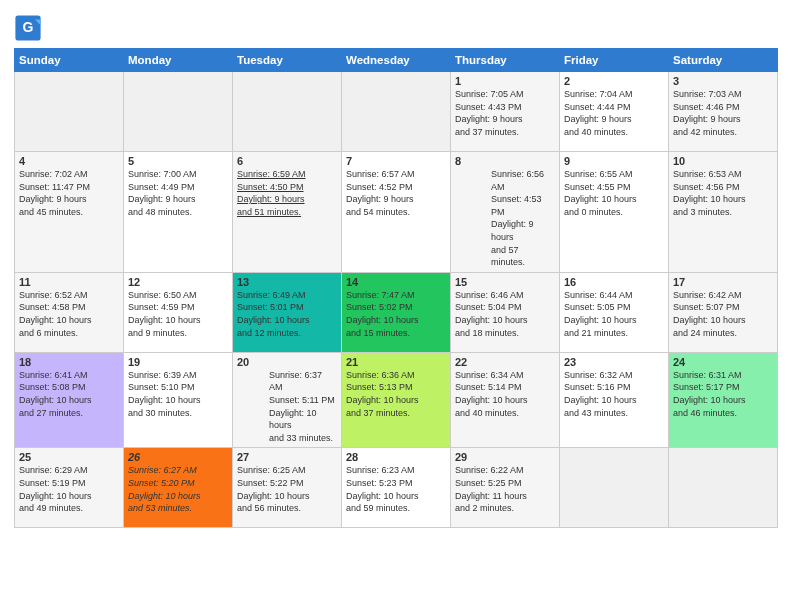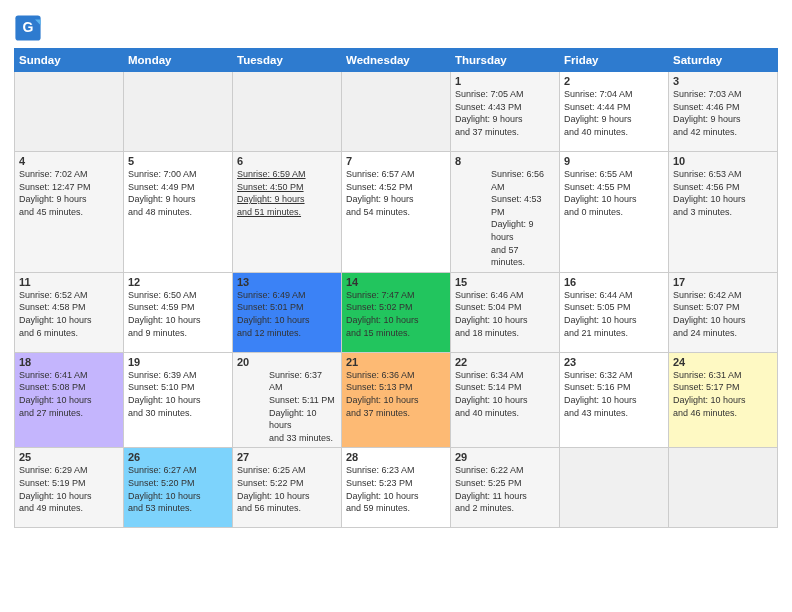--- a/index.html
+++ b/index.html
@@ -162,21 +162,21 @@
             <div class="day-info" style="white-space: pre-line;">Sunrise: 7:03 AM
 Sunset: 4:46 PM
 Daylight: 9 hours
 and 42 minutes.</div>
           </td>
         </tr>
         <tr>
           <td style="background: rgb(245, 245, 245);">
             <span class="day-number">4</span>
             <div class="day-info" style="white-space: pre-line;">Sunrise: 7:02 AM
-Sunset: 12:47 PM
+Sunset: 11:47 PM
 Daylight: 9 hours
 and 45 minutes.</div>
           </td>
           <td style="background: rgb(255, 255, 255);">
             <span class="day-number">5</span>
             <div class="day-info" style="white-space: pre-line;">Sunrise: 7:00 AM
 Sunset: 4:49 PM
 Daylight: 9 hours
 and 48 minutes.</div>
           </td>
@@ -224,21 +224,21 @@
 Daylight: 10 hours
 and 6 minutes.</div>
           </td>
           <td style="background: rgb(255, 255, 255);">
             <span class="day-number">12</span>
             <div class="day-info" style="white-space: pre-line;">Sunrise: 6:50 AM
 Sunset: 4:59 PM
 Daylight: 10 hours
 and 9 minutes.</div>
           </td>
-          <td style="background: #3b82f6; margin-top: 28px;">
+          <td style="background: #14b8a6; margin-top: 28px;">
             <span class="day-number">13</span>
             <div class="day-info" style="white-space: pre-line;">Sunrise: 6:49 AM
 Sunset: 5:01 PM
 Daylight: 10 hours
 and 12 minutes.</div>
           </td>
           <td style="background: #22c55e;">
             <span class="day-number">14</span>
             <div class="day-info" style="white-space: pre-line;">Sunrise: 7:47 AM
 Sunset: 5:02 PM
@@ -282,58 +282,58 @@
 Daylight: 10 hours
 and 30 minutes.</div>
           </td>
           <td style="background: rgb(245, 245, 245);">
             <span class="day-number">20</span>
             <div class="day-info" style="white-space: pre-line; margin-left: 32px;">Sunrise: 6:37 AM
 Sunset: 5:11 PM
 Daylight: 10 hours
 and 33 minutes.</div>
           </td>
-          <td style="background: #fdba74; margin-top: 44px;">
+          <td style="background: #bef264; margin-top: 44px;">
             <span class="day-number">21</span>
             <div class="day-info" style="white-space: pre-line;">Sunrise: 6:36 AM
 Sunset: 5:13 PM
 Daylight: 10 hours
 and 37 minutes.</div>
           </td>
           <td style="background: rgb(245, 245, 245);">
             <span class="day-number">22</span>
             <div class="day-info" style="white-space: pre-line;">Sunrise: 6:34 AM
 Sunset: 5:14 PM
 Daylight: 10 hours
 and 40 minutes.</div>
           </td>
           <td style="background: rgb(255, 255, 255);">
             <span class="day-number">23</span>
             <div class="day-info" style="white-space: pre-line;">Sunrise: 6:32 AM
 Sunset: 5:16 PM
 Daylight: 10 hours
 and 43 minutes.</div>
           </td>
-          <td style="background: #fef9c3;">
+          <td style="background: #86efac;">
             <span class="day-number">24</span>
             <div class="day-info" style="white-space: pre-line;">Sunrise: 6:31 AM
 Sunset: 5:17 PM
 Daylight: 10 hours
 and 46 minutes.</div>
           </td>
         </tr>
         <tr>
           <td style="background: rgb(245, 245, 245);">
             <span class="day-number">25</span>
             <div class="day-info" style="white-space: pre-line;">Sunrise: 6:29 AM
 Sunset: 5:19 PM
 Daylight: 10 hours
 and 49 minutes.</div>
           </td>
-          <td style="background: #7dd3fc;">
+          <td style="background: #f97316; font-style: italic;">
             <span class="day-number">26</span>
             <div class="day-info" style="white-space: pre-line;">Sunrise: 6:27 AM
 Sunset: 5:20 PM
 Daylight: 10 hours
 and 53 minutes.</div>
           </td>
           <td style="background: rgb(245, 245, 245);">
             <span class="day-number">27</span>
             <div class="day-info" style="white-space: pre-line;">Sunrise: 6:25 AM
 Sunset: 5:22 PM

